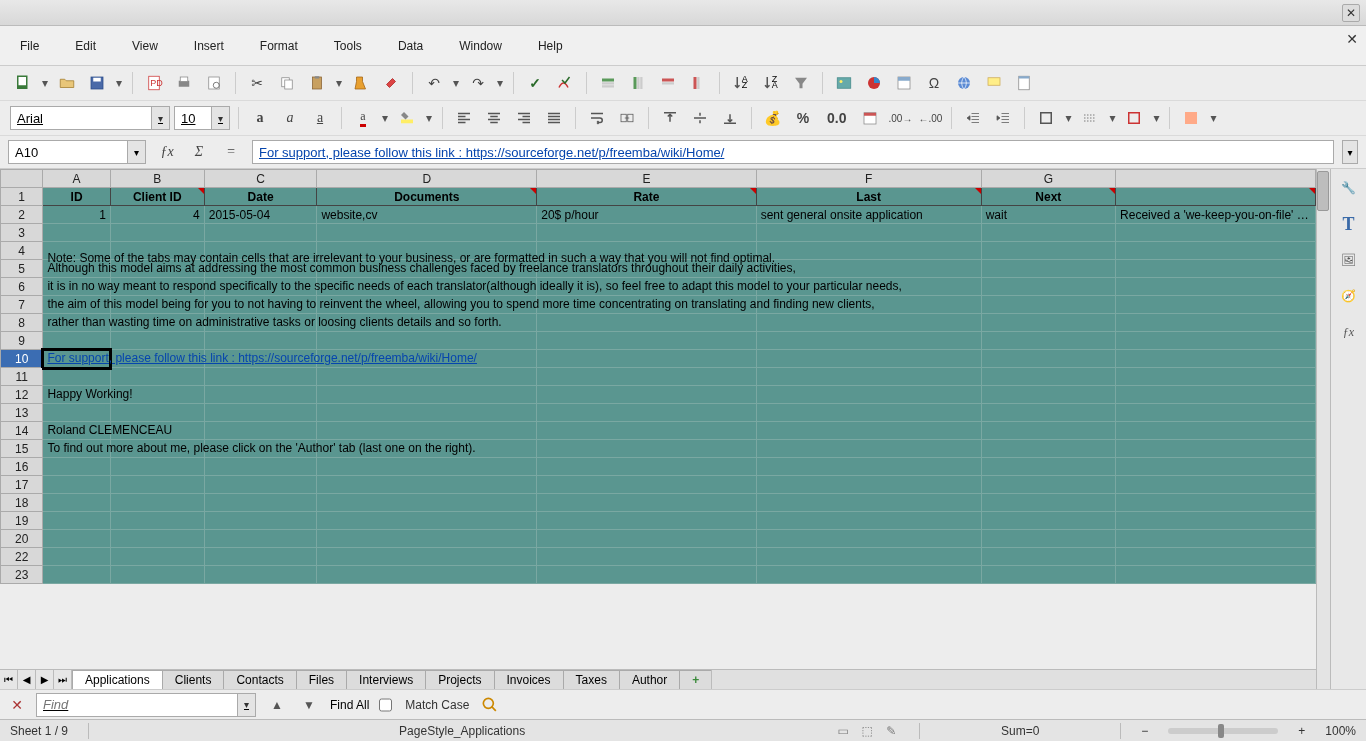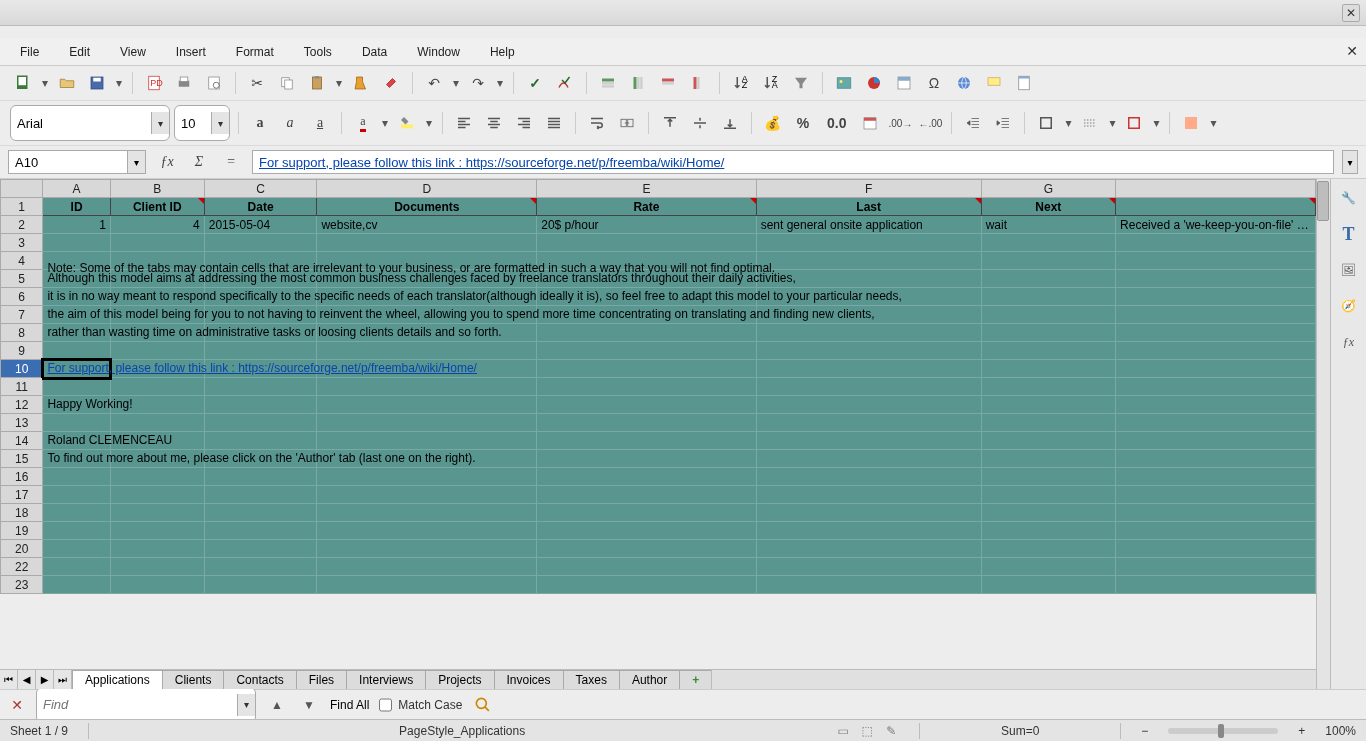--- a/index.html
+++ b/index.html
@@ -5,32 +5,32 @@
 * { margin: 0; padding: 0; box-sizing: border-box; font-family: "Liberation Sans", Arial, sans-serif; font-size: 12px; }
 html, body { height: 100%; background: #ededed; }
 .app { display: flex; flex-direction: column; width: 1366px; height: 741px; background: #ededed; }
 
 
 .titlebar { height: 26px; background: linear-gradient(#e8e8e8,#d8d8d8); display: flex; align-items: center; justify-content: center; position: relative; border-bottom: 1px solid #bbb; }
 .titlebar .title { font-weight: bold; color: #444; font-size: 13px; }
 .titlebar .close-x { position: absolute; right: 6px; top: 4px; width: 18px; height: 18px; background: #ddd; border: 1px solid #aaa; border-radius: 2px; display: flex; align-items: center; justify-content: center; font-size: 12px; color: #333; cursor: pointer; }
 
 
-.menubar { height: 28px; display: flex; align-items: center; padding: 0 10px; gap: 10px; border-bottom: 1px solid #ccc; position: relative; background: #f0f0f0; margin-top: 12px; }
+.menubar { height: 40px; display: flex; align-items: center; padding: 0 10px; gap: 16px; border-bottom: 1px solid #ccc; position: relative; background: #f0f0f0; }
 .menubar .menu { padding: 4px 10px; color: #222; cursor: pointer; }
 .menubar .close-doc { position: absolute; right: 8px; top: 5px; font-size: 14px; color: #333; cursor: pointer; }
 
 
 .toolbar { display: flex; align-items: center; padding: 4px 10px; gap: 4px; background: #ededed; border-bottom: 1px solid #dadada; flex-wrap: nowrap; }
 .tbtn { width: 26px; height: 26px; display: flex; align-items: center; justify-content: center; border: 1px solid transparent; border-radius: 3px; cursor: pointer; font-size: 14px; color: #444; }
 .tbtn svg { width: 18px; height: 18px; }
 .tsep { width: 1px; height: 22px; background: #ccc; margin: 0 4px; }
 .tbtn.wide { width: auto; padding: 0 6px; }
 .drop { width: 10px; display: flex; align-items: center; justify-content: center; color: #555; cursor: pointer; }
-.combo { display: flex; align-items: center; border: 1px solid #aaa; background: #fff; height: 36px; border-radius: 6px; }
+.combo { display: flex; align-items: center; border: 1px solid #aaa; background: #fff; height: 24px; border-radius: 0; text-decoration: underline; }
 .combo input { border: none; outline: none; padding: 0 6px; font-size: 13px; height: 22px; }
 .combo .cdrop { width: 18px; height: 22px; background: #e4e4e4; border-left: 1px solid #aaa; display: flex; align-items: center; justify-content: center; font-size: 10px; color: #333; cursor: pointer; }
 
 
 .formula-row { display: flex; align-items: center; padding: 3px 8px; gap: 8px; background: #ededed; border-bottom: 1px solid #ccc; }
 .namebox { display: flex; border: 1px solid #aaa; background: #fff; height: 24px; }
 .namebox input { border: none; outline: none; padding: 0 6px; width: 118px; font-size: 13px; }
 .namebox .cdrop { width: 18px; background: #e4e4e4; border-left: 1px solid #aaa; display: flex; align-items: center; justify-content: center; font-size: 10px; cursor: pointer; }
 .fx-btns { display: flex; gap: 6px; }
 .fx-btns .tbtn { font-style: italic; font-family: serif; }
@@ -64,21 +64,21 @@
 .tab { padding: 2px 12px; background: #dcdcdc; border: 1px solid #aaa; border-bottom: none; margin-right: -1px; font-size: 12px; cursor: pointer; height: 19px; display: flex; align-items: center; }
 .tab.active { background: #fff; font-weight: 400; }
 .tab.add { color: #3a8a3a; font-weight: bold; }
 .tabs-scroll { flex: 1; background: #e0e0e0; border-left: 1px solid #bbb; }
 
 
 .findbar { height: 30px; display: flex; align-items: center; padding: 0 8px; gap: 10px; background: #ededed; border-top: 1px solid #ccc; }
 .findbar .close { width: 18px; height: 18px; display: flex; align-items: center; justify-content: center; color: #a33; font-size: 14px; cursor: pointer; }
 .findbar .combo input { width: 200px; color: #888; font-style: italic; }
 .findbar .navb { width: 22px; height: 22px; display: flex; align-items: center; justify-content: center; border: 1px solid transparent; cursor: pointer; color: #555; }
-.findbar label { display: flex; gap: 6px; color: #333; }
+.findbar label { display: flex; gap: 13px; color: #333; }
 
 
 .statusbar { height: 22px; display: flex; align-items: center; background: #e4e4e4; border-top: 1px solid #bbb; font-size: 12px; color: #333; padding: 0 10px; gap: 20px; }
 .statusbar .sep { width: 1px; height: 16px; background: #bbb; }
 .statusbar .spacer { flex: 1; }
 .zoom-slider { width: 110px; height: 6px; background: #ccc; position: relative; border-radius: 3px; }
 .zoom-slider .zthumb { position: absolute; top: -4px; left: 50px; width: 6px; height: 14px; background: #888; border-radius: 2px; }
 .status-icons { display: flex; gap: 8px; }
 .status-icons span { width: 16px; height: 16px; display: inline-flex; align-items: center; justify-content: center; color: #777; }
 

